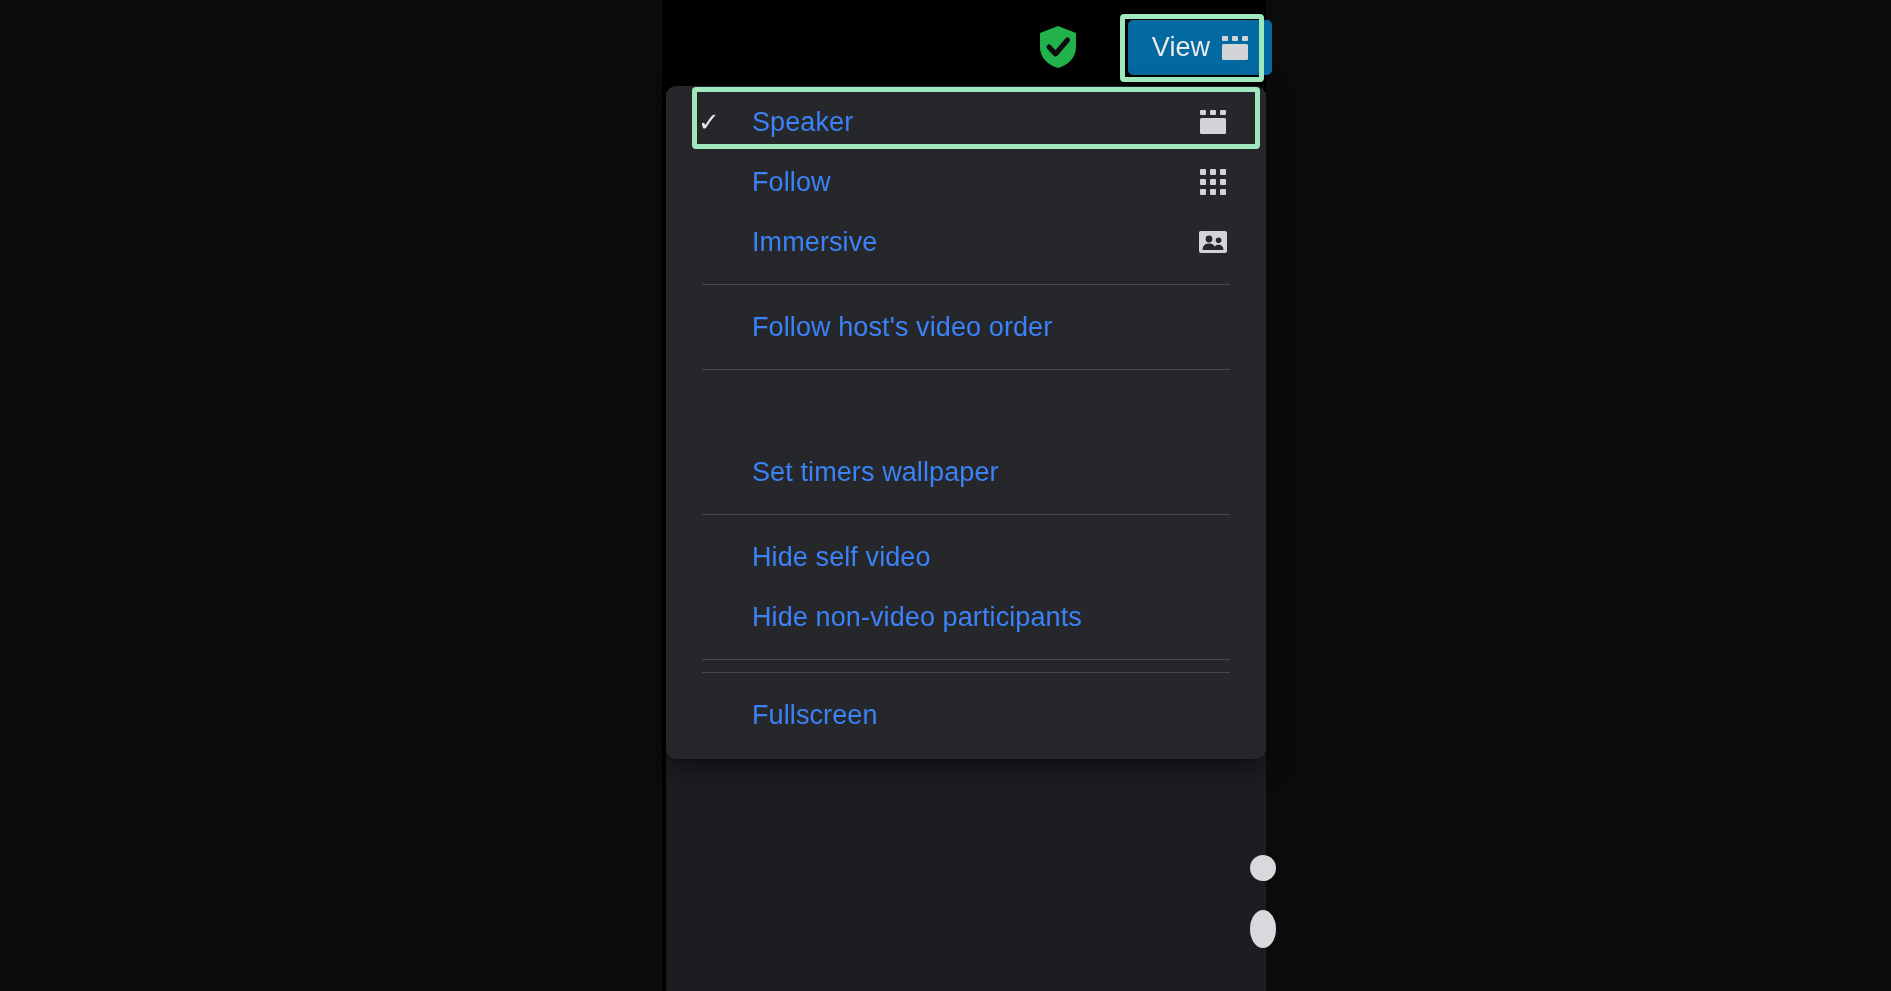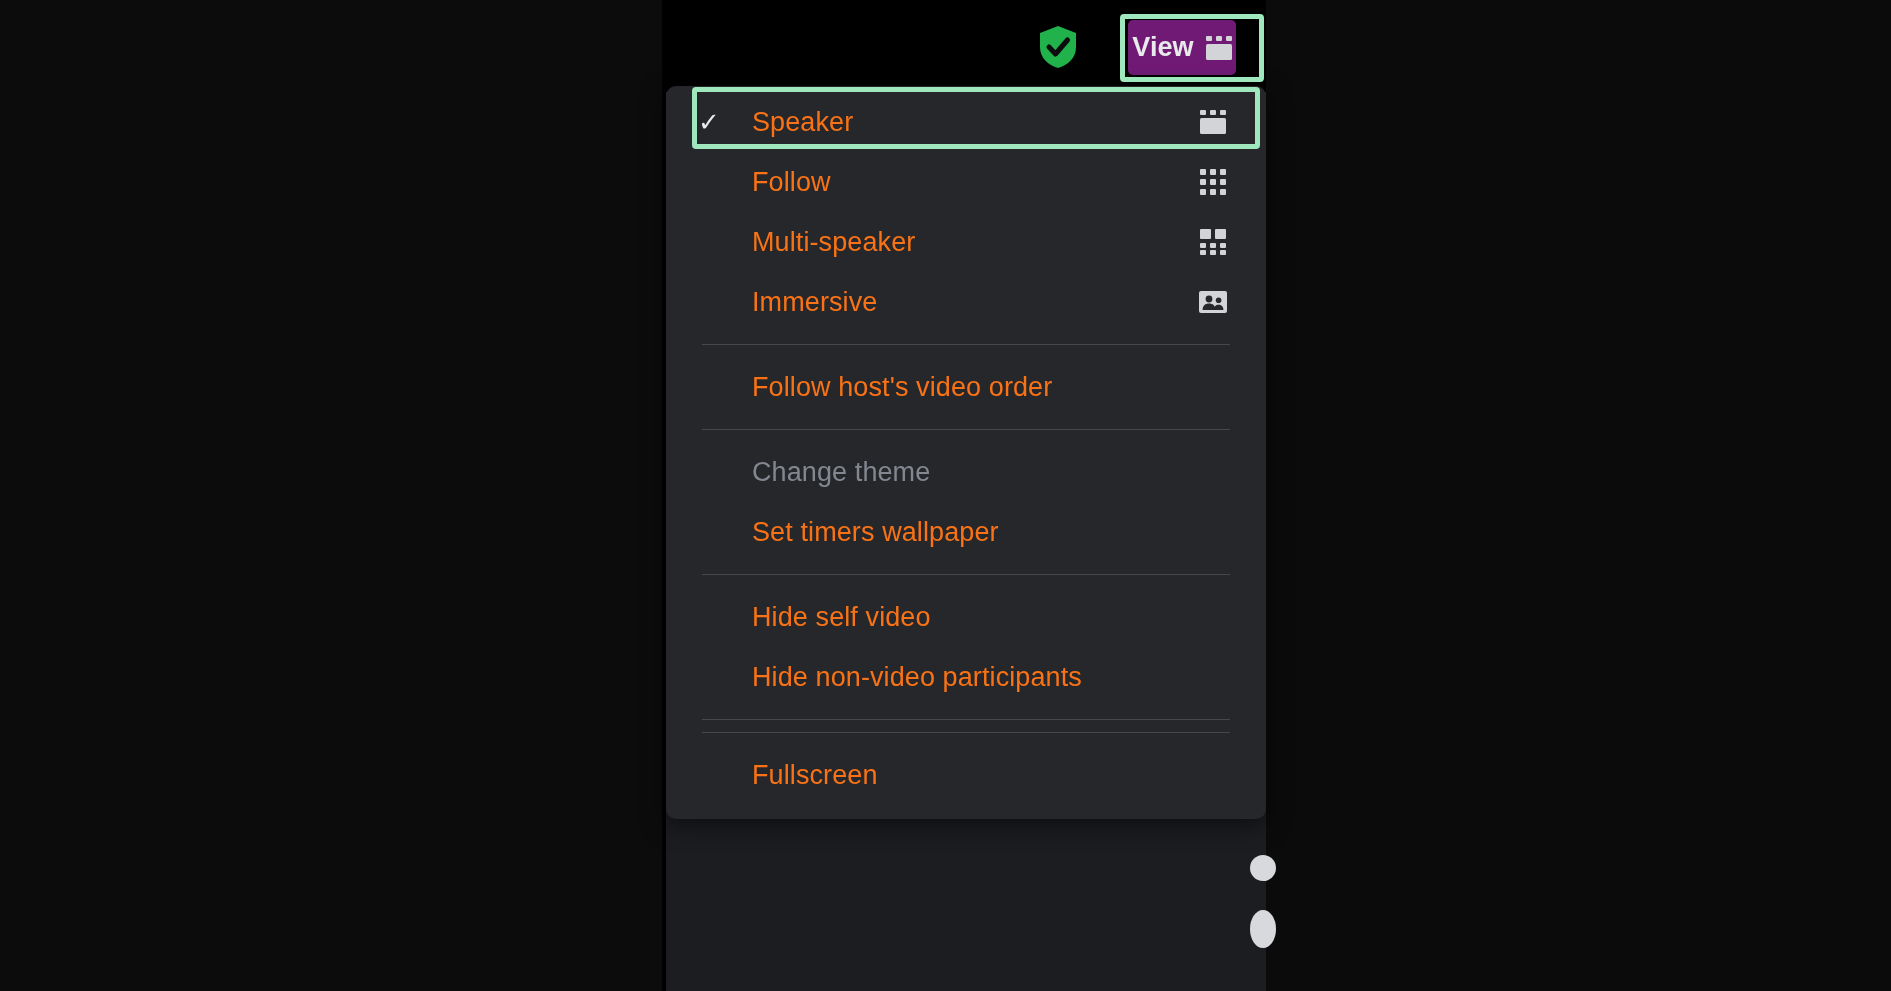--- a/index.html
+++ b/index.html
@@ -75,30 +75,29 @@
     position: absolute;
     left: 1038px;
     top: 25px;
     width: 40px;
     height: 44px;
   }
   .view-button {
     position: absolute;
     left: 1128px;
     top: 20px;
-    width: 108px;
+    width: 144px;
     height: 55px;
-    background: #701a75;
+    background: #0369a1;
     border-radius: 5px;
     display: flex;
     align-items: center;
     justify-content: center;
     gap: 12px;
     box-sizing: border-box;
-    font-weight: bold;
   }
   .view-button .vb-label {
     color: #e9eaec;
     font-size: 27px;
     letter-spacing: 0.1px;
   }
   .view-button .vb-icon { width: 26px; height: 24px; display:block; }
 
   
   .annot {
@@ -138,21 +137,21 @@
     width: 86px;
     flex: 0 0 86px;
     text-align: center;
     color: #e9eaec;
     font-size: 26px;
     line-height: 1;
   }
   .menu-item.no-check .check-slot { visibility: hidden; }
   .menu-item .label {
     flex: 1 1 auto;
-    color: #f97316;
+    color: #3b82f6;
     font-size: 27px;
     letter-spacing: .1px;
     white-space: nowrap;
   }
   .menu-item.disabled .label { color: #838890; }
   .menu-item .icon-slot {
     flex: 0 0 34px;
     width: 34px;
     height: 30px;
     display: flex;
@@ -228,36 +227,20 @@
           <rect x="0" y="10" width="6" height="6" rx="1" fill="#d2d4d7"></rect>
           <rect x="10" y="10" width="6" height="6" rx="1" fill="#d2d4d7"></rect>
           <rect x="20" y="10" width="6" height="6" rx="1" fill="#d2d4d7"></rect>
           <rect x="0" y="20" width="6" height="6" rx="1" fill="#d2d4d7"></rect>
           <rect x="10" y="20" width="6" height="6" rx="1" fill="#d2d4d7"></rect>
           <rect x="20" y="20" width="6" height="6" rx="1" fill="#d2d4d7"></rect>
         </svg>
       </span>
     </div>
 
-    <div class="menu-item no-check">
-      <span class="check-slot">&nbsp;</span>
-      <span class="label">Multi-speaker</span>
-      <span class="icon-slot">
-        <svg viewBox="0 0 26 26" width="26" height="26" aria-hidden="true">
-          <rect x="0" y="0" width="11" height="10" rx="1" fill="#d2d4d7"></rect>
-          <rect x="15" y="0" width="11" height="10" rx="1" fill="#d2d4d7"></rect>
-          <rect x="0" y="14" width="6" height="5" rx="1" fill="#d2d4d7"></rect>
-          <rect x="10" y="14" width="6" height="5" rx="1" fill="#d2d4d7"></rect>
-          <rect x="20" y="14" width="6" height="5" rx="1" fill="#d2d4d7"></rect>
-          <rect x="0" y="21" width="6" height="5" rx="1" fill="#d2d4d7"></rect>
-          <rect x="10" y="21" width="6" height="5" rx="1" fill="#d2d4d7"></rect>
-          <rect x="20" y="21" width="6" height="5" rx="1" fill="#d2d4d7"></rect>
-        </svg>
-      </span>
-    </div>
 
     <div class="menu-item no-check">
       <span class="check-slot">&nbsp;</span>
       <span class="label">Immersive</span>
       <span class="icon-slot">
         <svg viewBox="0 0 28 22" width="28" height="22" aria-hidden="true">
           <rect x="0" y="0" width="28" height="22" rx="2" fill="#d2d4d7"></rect>
           <circle cx="10" cy="8" r="3.4" fill="#26272b"></circle>
           <path d="M3.6 19 C3.6 14.6 6.4 12.6 10 12.6 C13.6 12.6 16.4 14.6 16.4 19 Z" fill="#26272b"></path>
           <circle cx="19.6" cy="9.2" r="2.8" fill="#26272b"></circle>
@@ -271,21 +254,20 @@
     <div class="menu-item no-check">
       <span class="check-slot">&nbsp;</span>
       <span class="label">Follow host's video order</span>
       <span class="icon-slot"></span>
     </div>
 
     <div class="menu-sep"></div>
 
     <div class="menu-item no-check disabled">
       <span class="check-slot">&nbsp;</span>
-      <span class="label">Change theme</span>
       <span class="icon-slot"></span>
     </div>
 
     <div class="menu-item no-check">
       <span class="check-slot">&nbsp;</span>
       <span class="label">Set timers wallpaper</span>
       <span class="icon-slot"></span>
     </div>
 
     <div class="menu-sep"></div>

